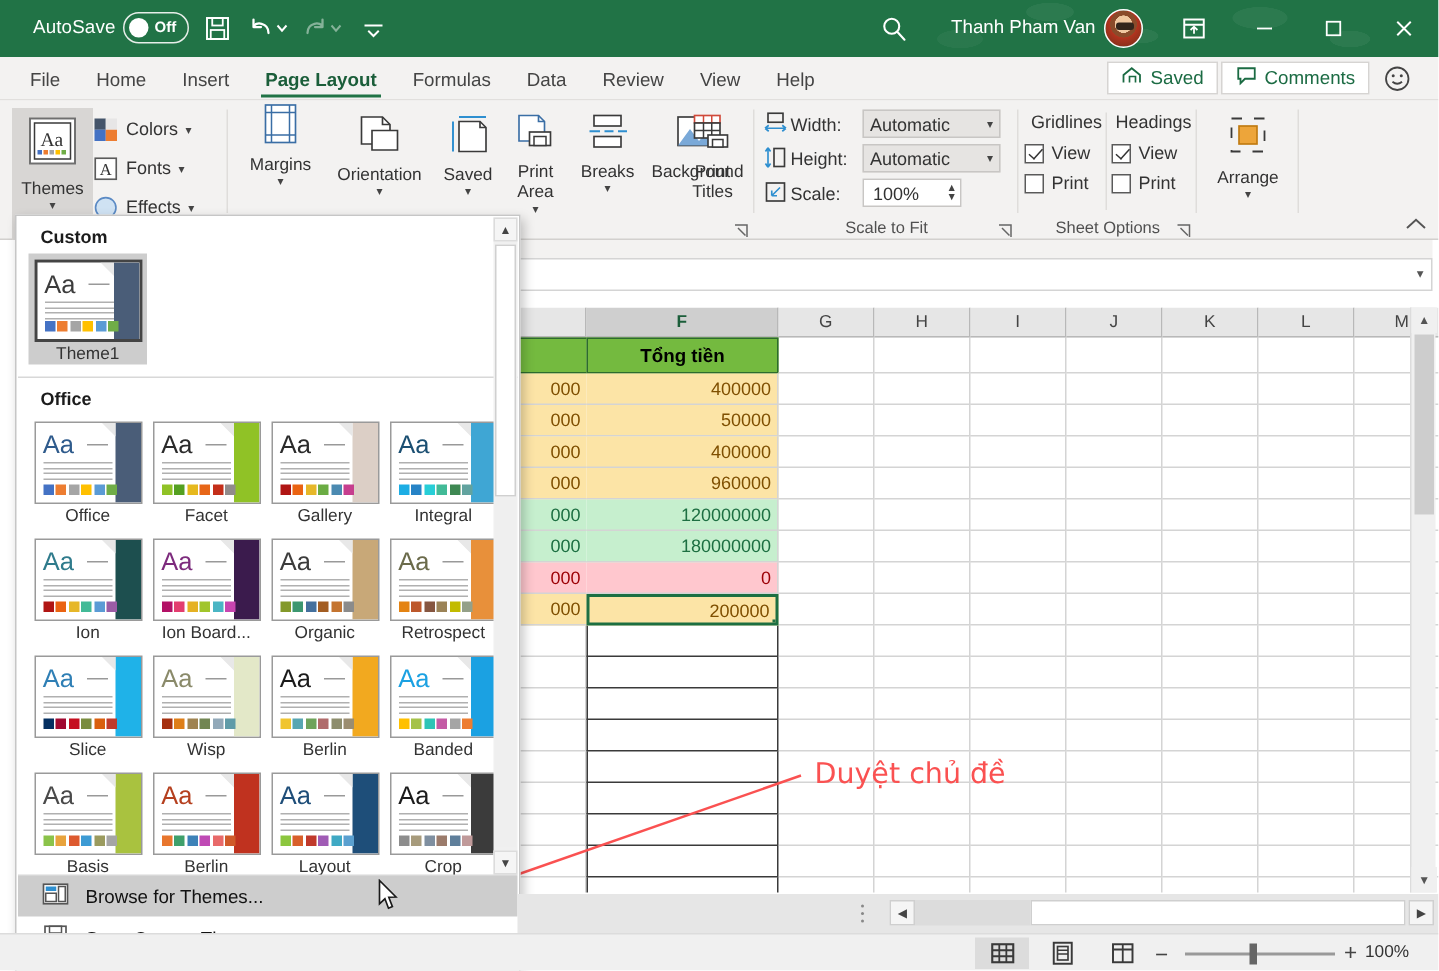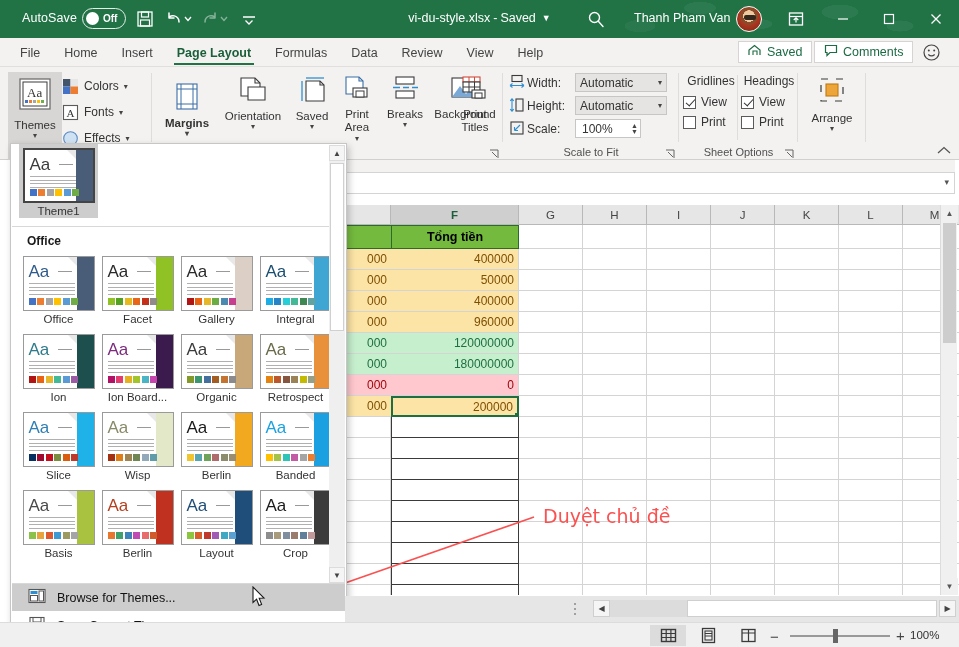--- a/index.html
+++ b/index.html
@@ -290,23 +290,20 @@
           <path d="M3 13 C3 6, 12 5, 13 9 M13 9 L13 4 M13 9 L8 9" fill="none" stroke="#fff" stroke-width="1.5" stroke-linecap="round"></path>
           <path d="M19 8 l3 3.5 l3 -3.5" fill="none" stroke="#fff" stroke-width="1.3"></path>
         </svg>
     </div>
     <div class="tb-icon tb-ico-more">
       <svg width="22" height="20" viewBox="0 0 22 20">
           <path d="M5 8 H17 M7.5 11.5 l3.5 3.5 l3.5 -3.5" fill="none" stroke="#fff" stroke-width="1.3"></path>
         </svg>
     </div>
 
-    <div class="doctitle">
-      <span>vi-du-style.xlsx</span><span class="sep">-</span><span>Saved</span><span class="savedrop">▼</span>
-    </div>
 
     <div class="tb-search">
       <svg width="20" height="20" viewBox="0 0 20 20">
           <circle cx="8.5" cy="8.5" r="5" fill="none" stroke="#fff" stroke-width="1.4"></circle>
           <path d="M12.3 12.3 L17 17.5" stroke="#fff" stroke-width="1.4" stroke-linecap="round"></path>
         </svg>
     </div>
     <div class="tb-user">Thanh Pham Van</div>
     <div class="tb-avatar"></div>
     <div class="tb-ribbondisp">
@@ -424,21 +421,21 @@
               <circle cx="8.5" cy="8.5" r="6.8" fill="#cfe2f3" stroke="#5b8ac4" stroke-width="1.1"></circle>
             </svg>
         </span>
         <span>Effects</span>
         <span class="chev">▾</span>
       </div>
       <div class="gsep"></div>
     </div>
 
     <div class="rgroup" style="left:152px; width:351px;">
-      <div class="btn-big" style="left:6px; top:15px; width:58px;font-weight:bold;">
+      <div class="btn-big" style="left:6px; top:1px; width:58px;">
         <span class="ic">
           <svg width="32" height="30" viewBox="0 0 32 30">
               <rect x="6" y="2" width="20" height="25" fill="#fff" stroke="#3a6ea5" stroke-width="1.1"></rect>
               <path d="M10 2 V27 M22 2 V27 M6 7 H26 M6 22 H26" stroke="#3a6ea5" stroke-width="1"></path>
             </svg>
         </span>
         <span>Margins</span>
         <span class="chev">▾</span>
       </div>
       <div class="btn-big" style="left:66px; top:8px; width:70px;">
@@ -863,20 +860,21 @@
     <div class="vsc-btn" style="position:absolute;bottom:0;">▼</div>
   </div>
 
   <svg class="annot-arrow" width="959" height="647">
     <path d="M534 517 L305 597" fill="none" stroke="#fa5151" stroke-width="1.6"></path>
     <path d="M305 597 L316 594 M305 597 L313 604" fill="none" stroke="#fa5151" stroke-width="1.6"></path>
   </svg>
   <div class="annot">Duyệt chủ đề</div>
 
   <div class="themepanel">
+    <div class="tp-sect">Custom</div>
     <div class="tp-grid" id="customgrid">
         <div class="tp-item selected">
           <div class="tp-thumb">
             <div class="tp-side" style="background: rgb(74, 93, 120);"></div>
             <div class="tp-fold"></div>
             <div class="tp-aa" style="color: rgb(60, 60, 60);">Aa</div>
             <div class="tp-rule"></div>
             <div class="tp-lines">
               <i></i>
               <i></i>

